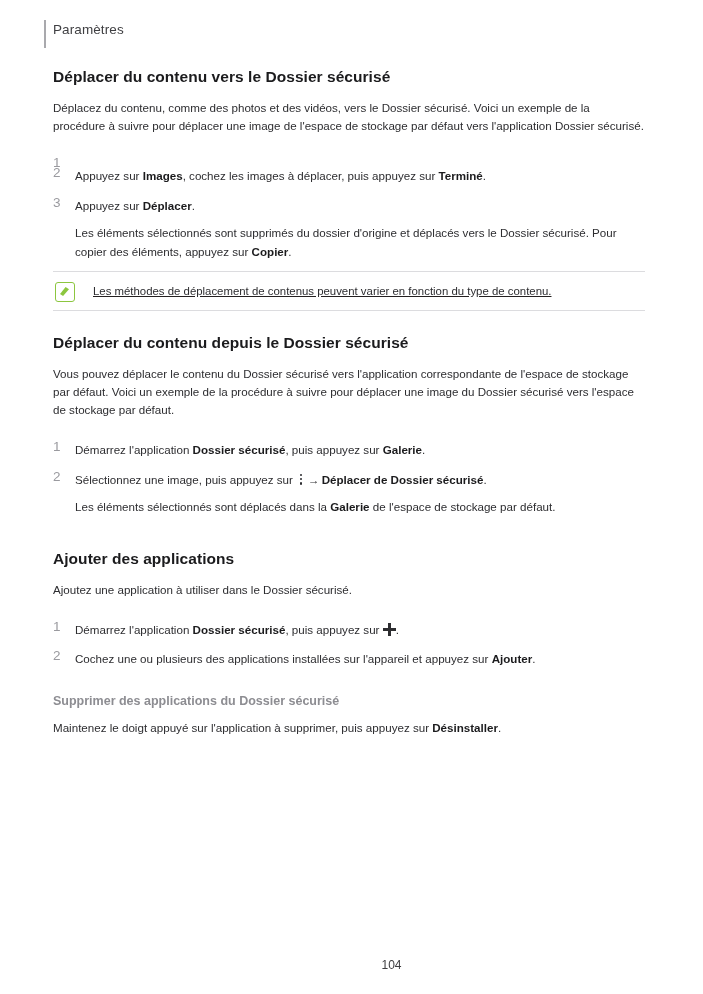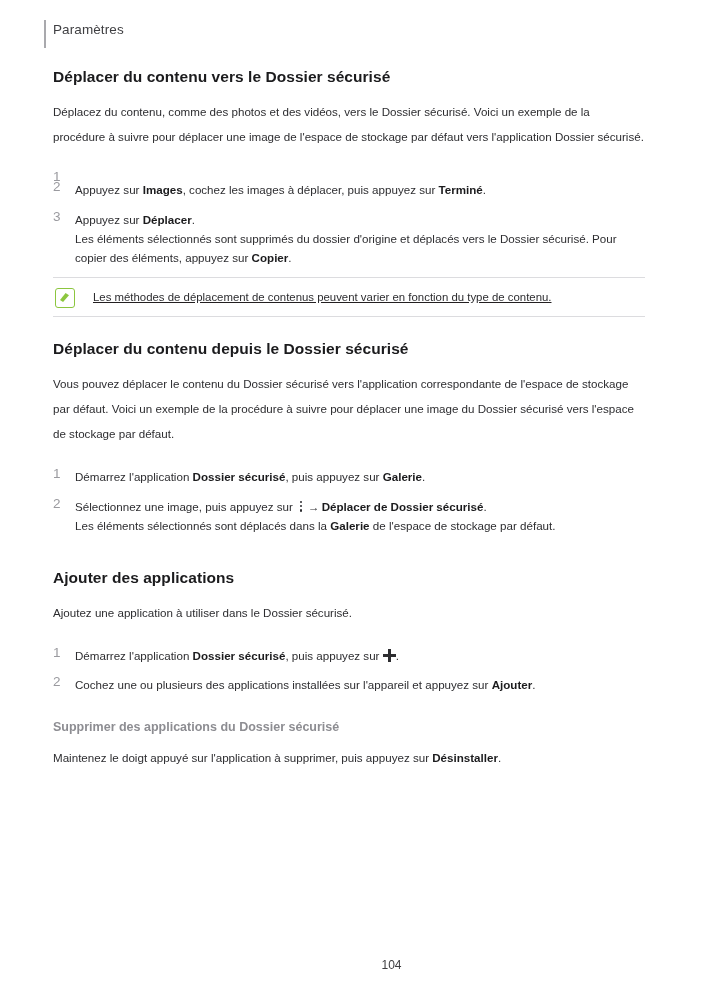--- a/index.html
+++ b/index.html
@@ -58,21 +58,21 @@
     letter-spacing: .05px;
   }
   h3.sub-title {
     font-size: 12.5px;
     font-weight: bold;
     color: #8d8d92;
     margin: 0 0 11px 0;
   }
   p.para {
     font-size: 11.6px;
-    line-height: 25px;
+    line-height: 18px;
     color: #2d2d30;
     margin: 0 0 13px 0;
     text-align: left;
   }
   .spacer-lg { height: 23px; }
   .spacer-md { height: 15px; }
   .spacer-sm { height: 8px; }
 
   
   .step {
@@ -91,21 +91,21 @@
   .step .line {
     font-size: 11.6px;
     line-height: 18.5px;
     color: #2d2d30;
   }
   .step .sub {
     font-size: 11.6px;
     line-height: 18.5px;
     color: #2d2d30;
     display: block;
-    margin-top: 1px;
+    margin-top: 9px;
   }
   b { font-weight: bold; color: #1b1b1d; }
 
   
   .icon-more {
     display: inline-block;
     width: 10px;
     vertical-align: -1px;
     text-align: center;
     line-height: 0;

